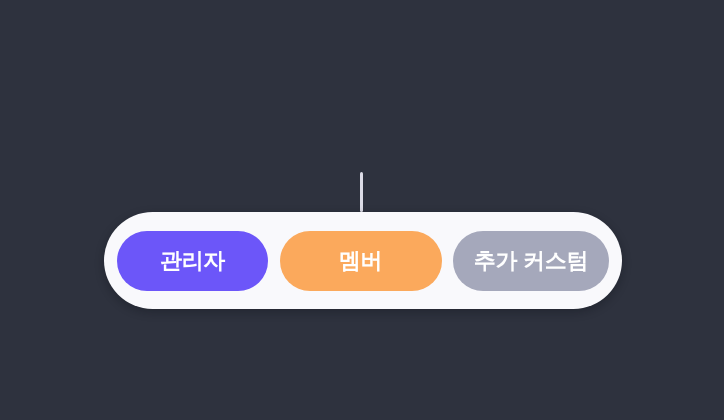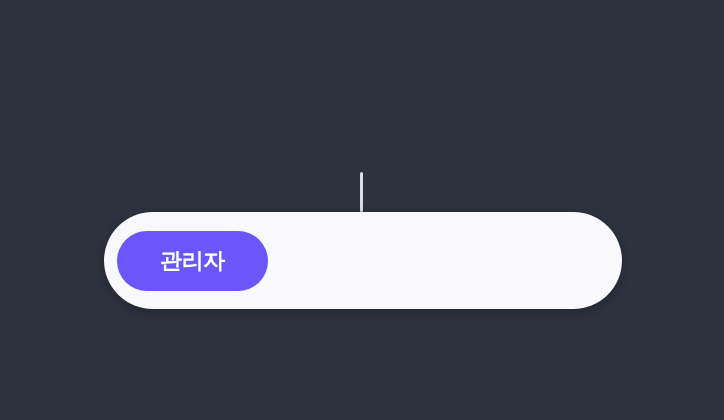--- a/index.html
+++ b/index.html
@@ -99,17 +99,23 @@
 
 
   <div class="connector"></div>
 
   <div class="children-container">
 
     <div class="child-pill child-admin">
       <span class="child-label">관리자</span>
     </div>
 
+    <div class="child-pill child-member">
+      <span class="child-label">멤버</span>
+    </div>
 
+    <div class="child-pill child-custom">
+      <span class="child-label">추가 커스텀</span>
+    </div>
 
   </div>
 
 </div>
 
 </body></html>

